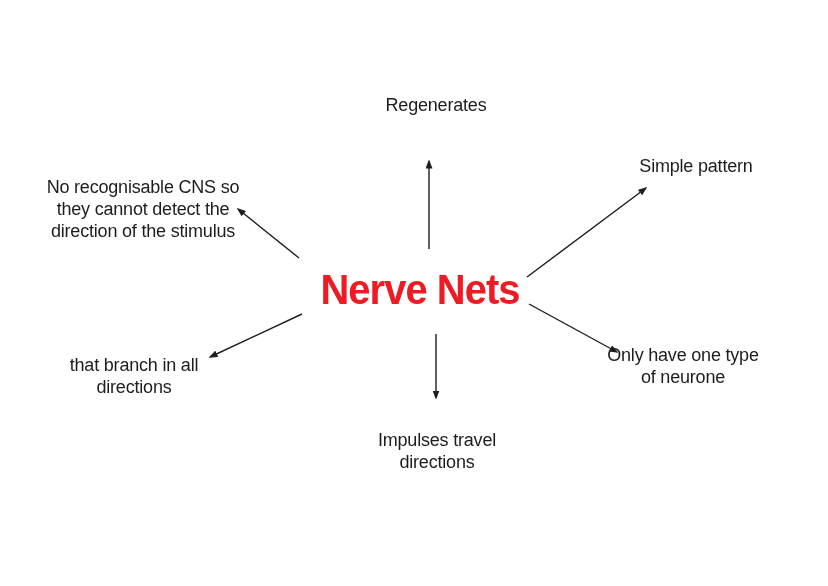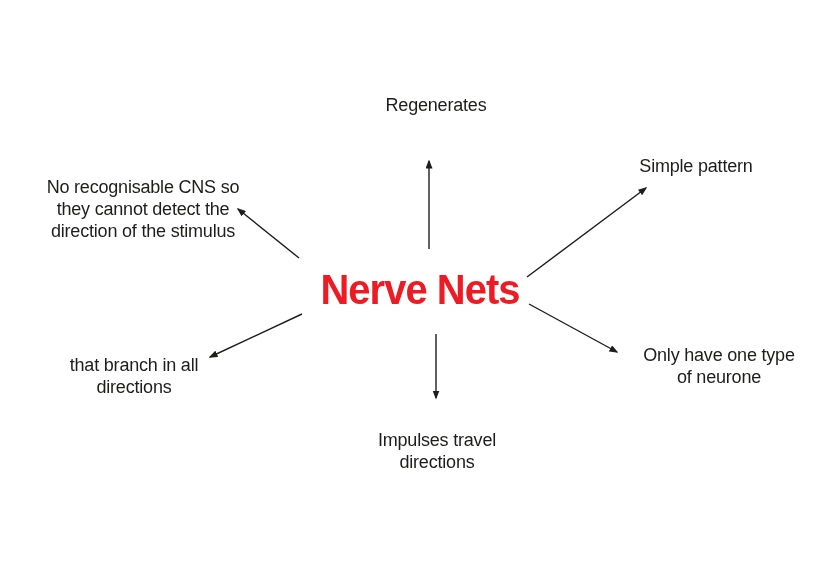--- a/index.html
+++ b/index.html
@@ -50,21 +50,21 @@
     letter-spacing: -0.2px;
     text-align: center;
   }
   .node .tline {
     display: block;
     white-space: nowrap;
   }
   .pos-top          { left: 356px; top:  94px; width: 160px; }
   .pos-top-left     { left:  43px; top: 136px; width: 200px; margin-top: 40px; }
   .pos-top-right    { left: 616px; top: 155px; width: 160px; }
-  .pos-right        { left: 634px; top: 344px; width: 170px; }
+  .pos-right        { left: 598px; top: 344px; width: 170px; }
   .pos-bottom-left  { left:  49px; top: 354px; width: 170px; }
   .pos-bottom       { left: 362px; top: 429px; width: 150px; }
 </style>
 </head>
 <body>
 
 <div class="canvas">
 
   <svg class="arrows" viewBox="0 0 828 586" xmlns="http://www.w3.org/2000/svg">
     <defs>

